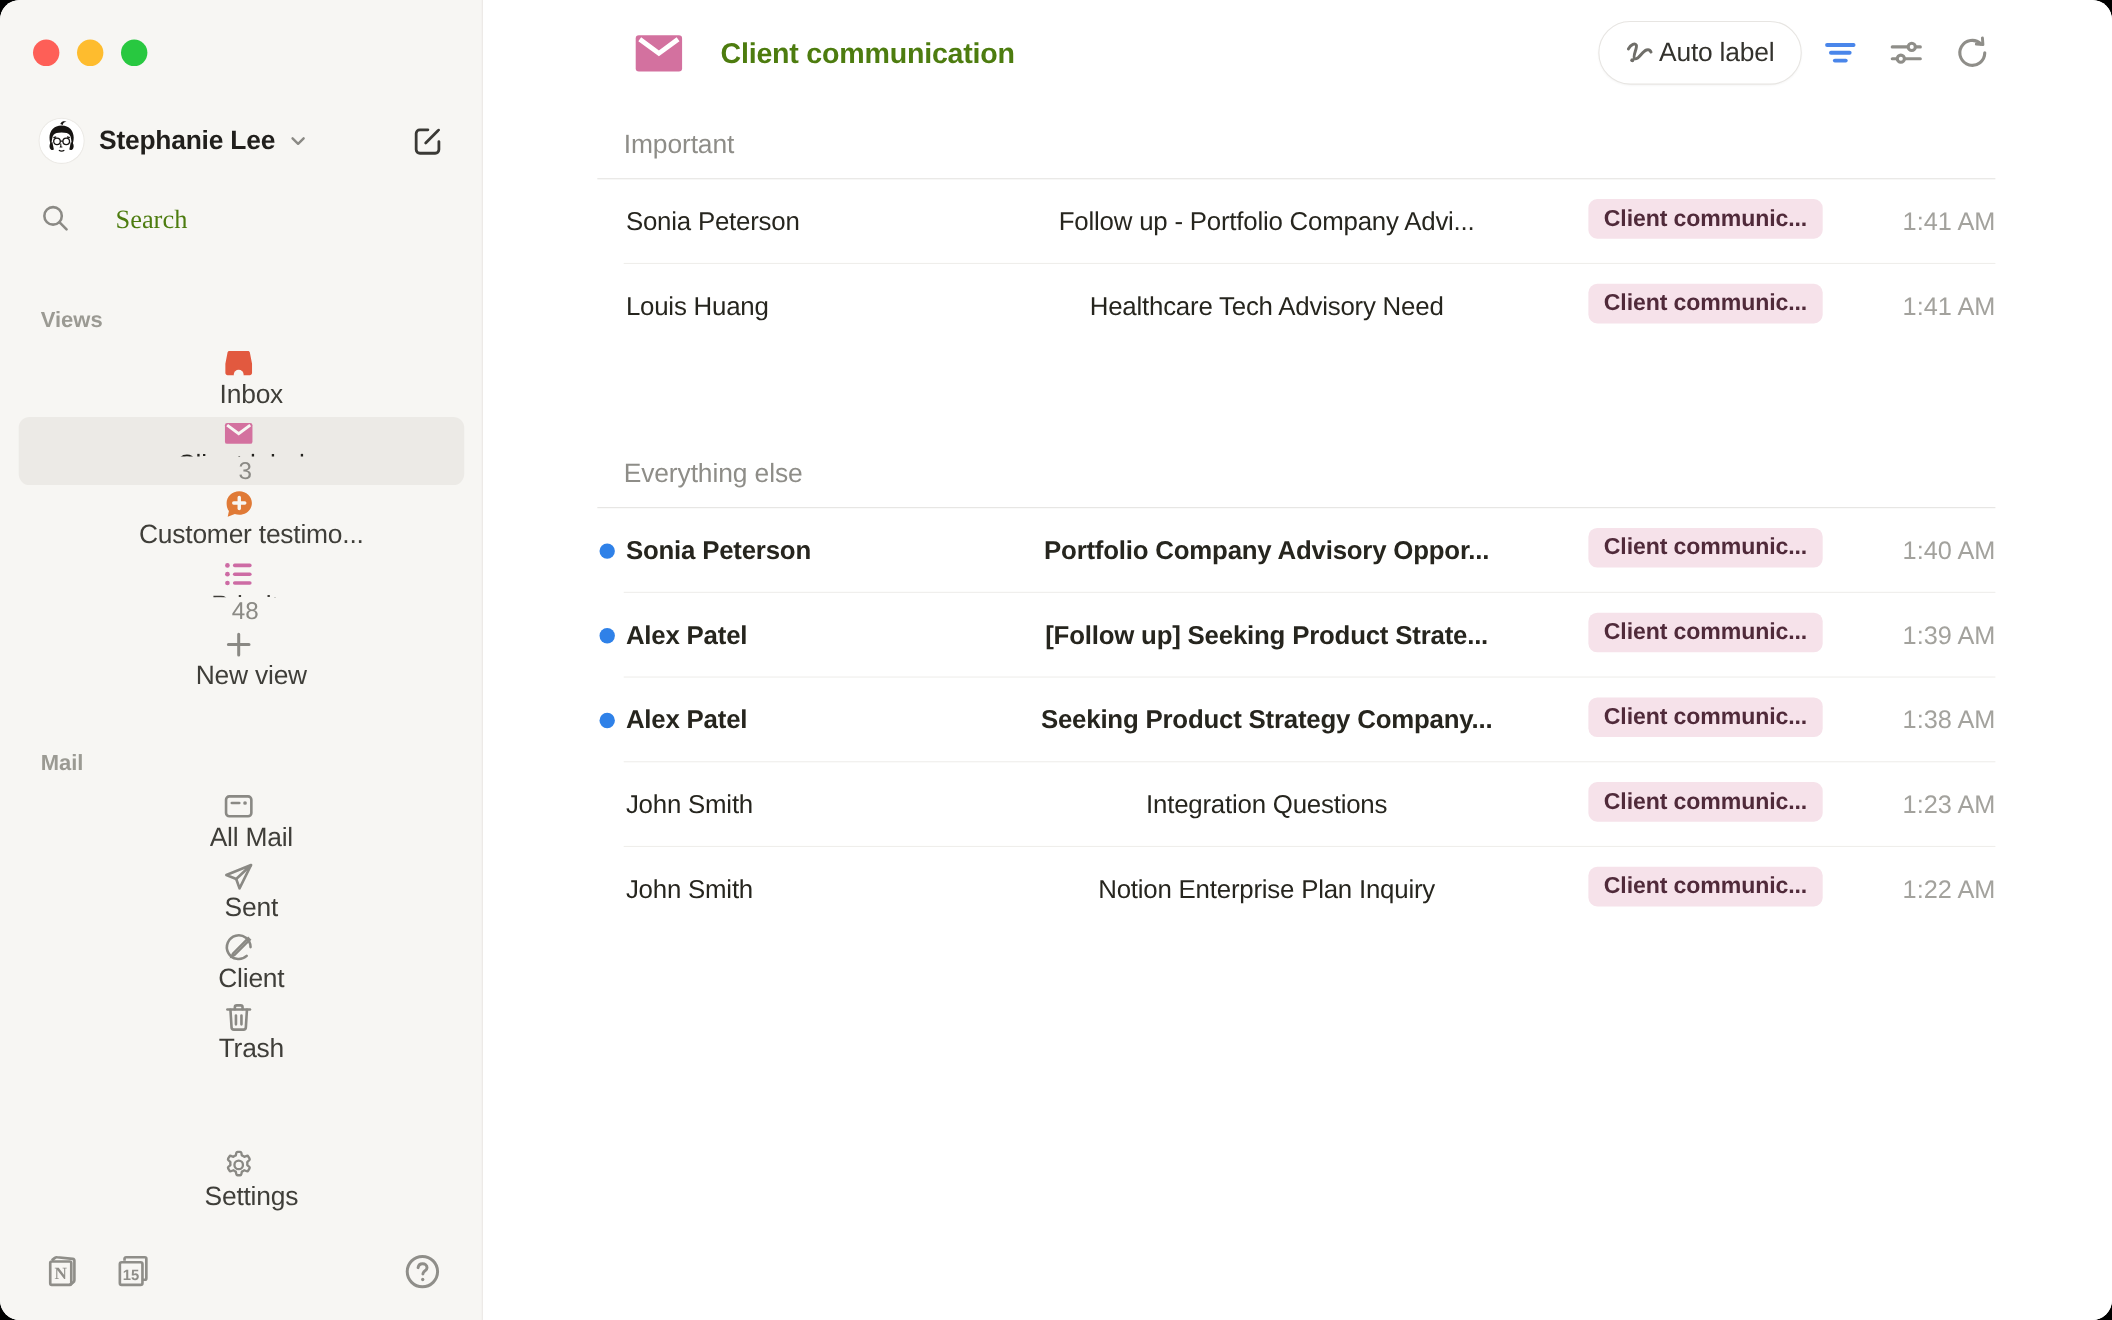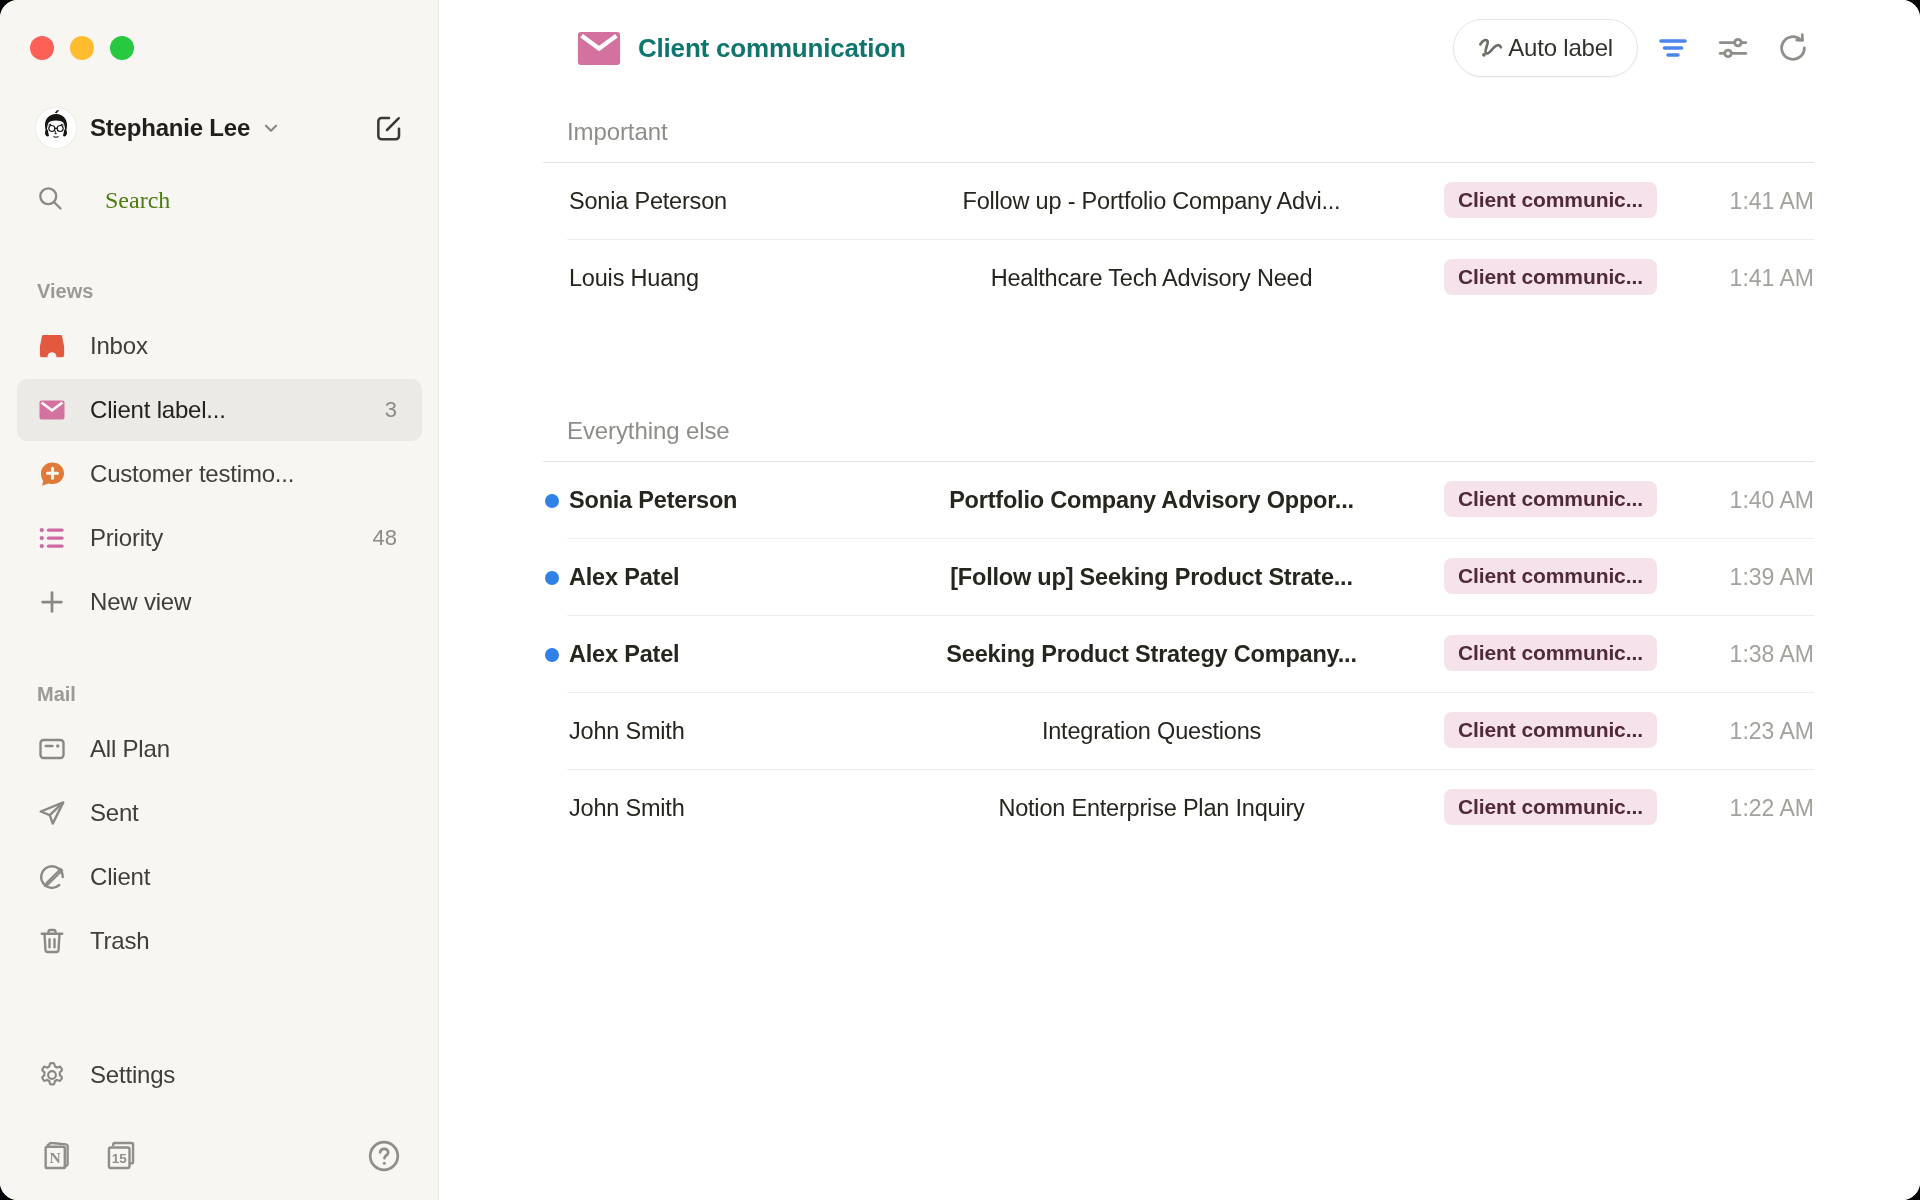--- a/index.html
+++ b/index.html
@@ -27,41 +27,41 @@
   .compose-btn { margin-left:auto; width:36px; height:36px; display:flex; align-items:center; justify-content:center; background:none; border:none; cursor:pointer; }
 
   .search-row { position:absolute; top:178px; left:36px; right:30px; height:44px; display:flex; align-items:center; cursor:text; }
   .search-label { margin-left:41px; font-size:24px; color:#4d7c0f;font-family:Liberation Serif, serif; }
 
   .nav-area { position:absolute; top:280px; left:0; right:0; }
   .nav-section-label { margin:0 0 12px 37px; font-size:20px; font-weight:600; color:#9b9a93; }
   .nav-gap { height:48px; }
   .nav-item {
     margin:0 16px 2px 17px; height:62px; border-radius:10px;
-    display:flex; align-items:center; padding:0 25px 0 20px; cursor:pointer;
+    display:flex; align-items:center; padding:0 25px 0 20px; cursor:pointer;flex-direction:column;
   }
   .nav-item.selected { background:#eceae6; }
   .nav-item .nav-icon { width:30px; height:30px; flex:0 0 30px; }
   .nav-item .nav-label {
     margin-left:23px; font-size:24px; color:#3f3e39; letter-spacing:-0.2px;
     white-space:nowrap; overflow:hidden; flex:1 1 auto;
   }
   .nav-item.selected .nav-label { color:#23221e; font-weight:500; }
   .nav-item .nav-count { font-size:22px; color:#8b8a85; margin-left:12px; }
 
   .settings-row { position:absolute; top:1044px; left:17px; right:16px; }
   .footer-row { position:absolute; top:1136px; left:40px; right:36px; height:40px; display:flex; align-items:center; gap:30px; }
   .footer-spacer { flex:1; }
   .icon-plain-btn { background:none; border:none; padding:0; cursor:pointer; display:flex; align-items:center; }
 
   
   .main { flex:1 1 auto; background:#fff; position:relative; }
   .main-header { height:96px; display:flex; align-items:center; padding:0 102px 0 138px; }
   .title-icon { width:44px; height:34px; }
-  .page-title { margin-left:17px; font-size:26px; font-weight:600; color:#0f766e; letter-spacing:-0.2px; }
+  .page-title { margin-left:34px; font-size:26px; font-weight:600; color:#4d7c0f; letter-spacing:-0.2px; }
   .header-actions { margin-left:auto; display:flex; align-items:center; gap:10px; }
   .auto-label-btn {
     display:flex; align-items:center; height:58px; padding:0 24px 0 20px;
     background:#fff; border:1px solid #e7e5e2; border-radius:29px; cursor:pointer;
     box-shadow:0 1px 2px rgba(0,0,0,0.04);
   }
   .auto-label-btn span { font-size:24px; color:#33322d; letter-spacing:-0.2px; }
   .header-icon-btn { width:50px; height:50px; display:flex; align-items:center; justify-content:center; background:none; border:none; cursor:pointer; border-radius:8px; }
 
   .email-list { margin:0 106px 0 104px; width:1271px; }
@@ -191,21 +191,21 @@
     <span class="nav-count"></span>
   </div>
 <div class="nav-gap"></div>
         <div class="nav-section-label">Mail</div>
   <div class="nav-item">
     <span class="nav-icon"><svg viewBox="0 0 24 24" width="30" height="30" fill="none" stroke="#8a8984" stroke-width="1.9">
               <rect x="2.8" y="4.8" width="18.4" height="14.4" rx="2.4"></rect>
               <path d="M7 9.6h5.4" stroke-linecap="round"></path>
               <circle cx="16.6" cy="9.6" r="1.35" fill="#8a8984" stroke="none"></circle>
             </svg></span>
-    <span class="nav-label">All Plan</span>
+    <span class="nav-label">All Mail</span>
     <span class="nav-count"></span>
   </div>
 
   <div class="nav-item">
     <span class="nav-icon"><svg viewBox="0 0 24 24" width="30" height="30" fill="none" stroke="#8a8984" stroke-width="1.9" stroke-linejoin="round">
               <path d="M21 3.5L3 10.8l7.2 2.9L21 3.5z"></path>
               <path d="M10.2 13.7l2.4 6.8L21 3.5"></path>
             </svg></span>
     <span class="nav-label">Sent</span>
     <span class="nav-count"></span>

